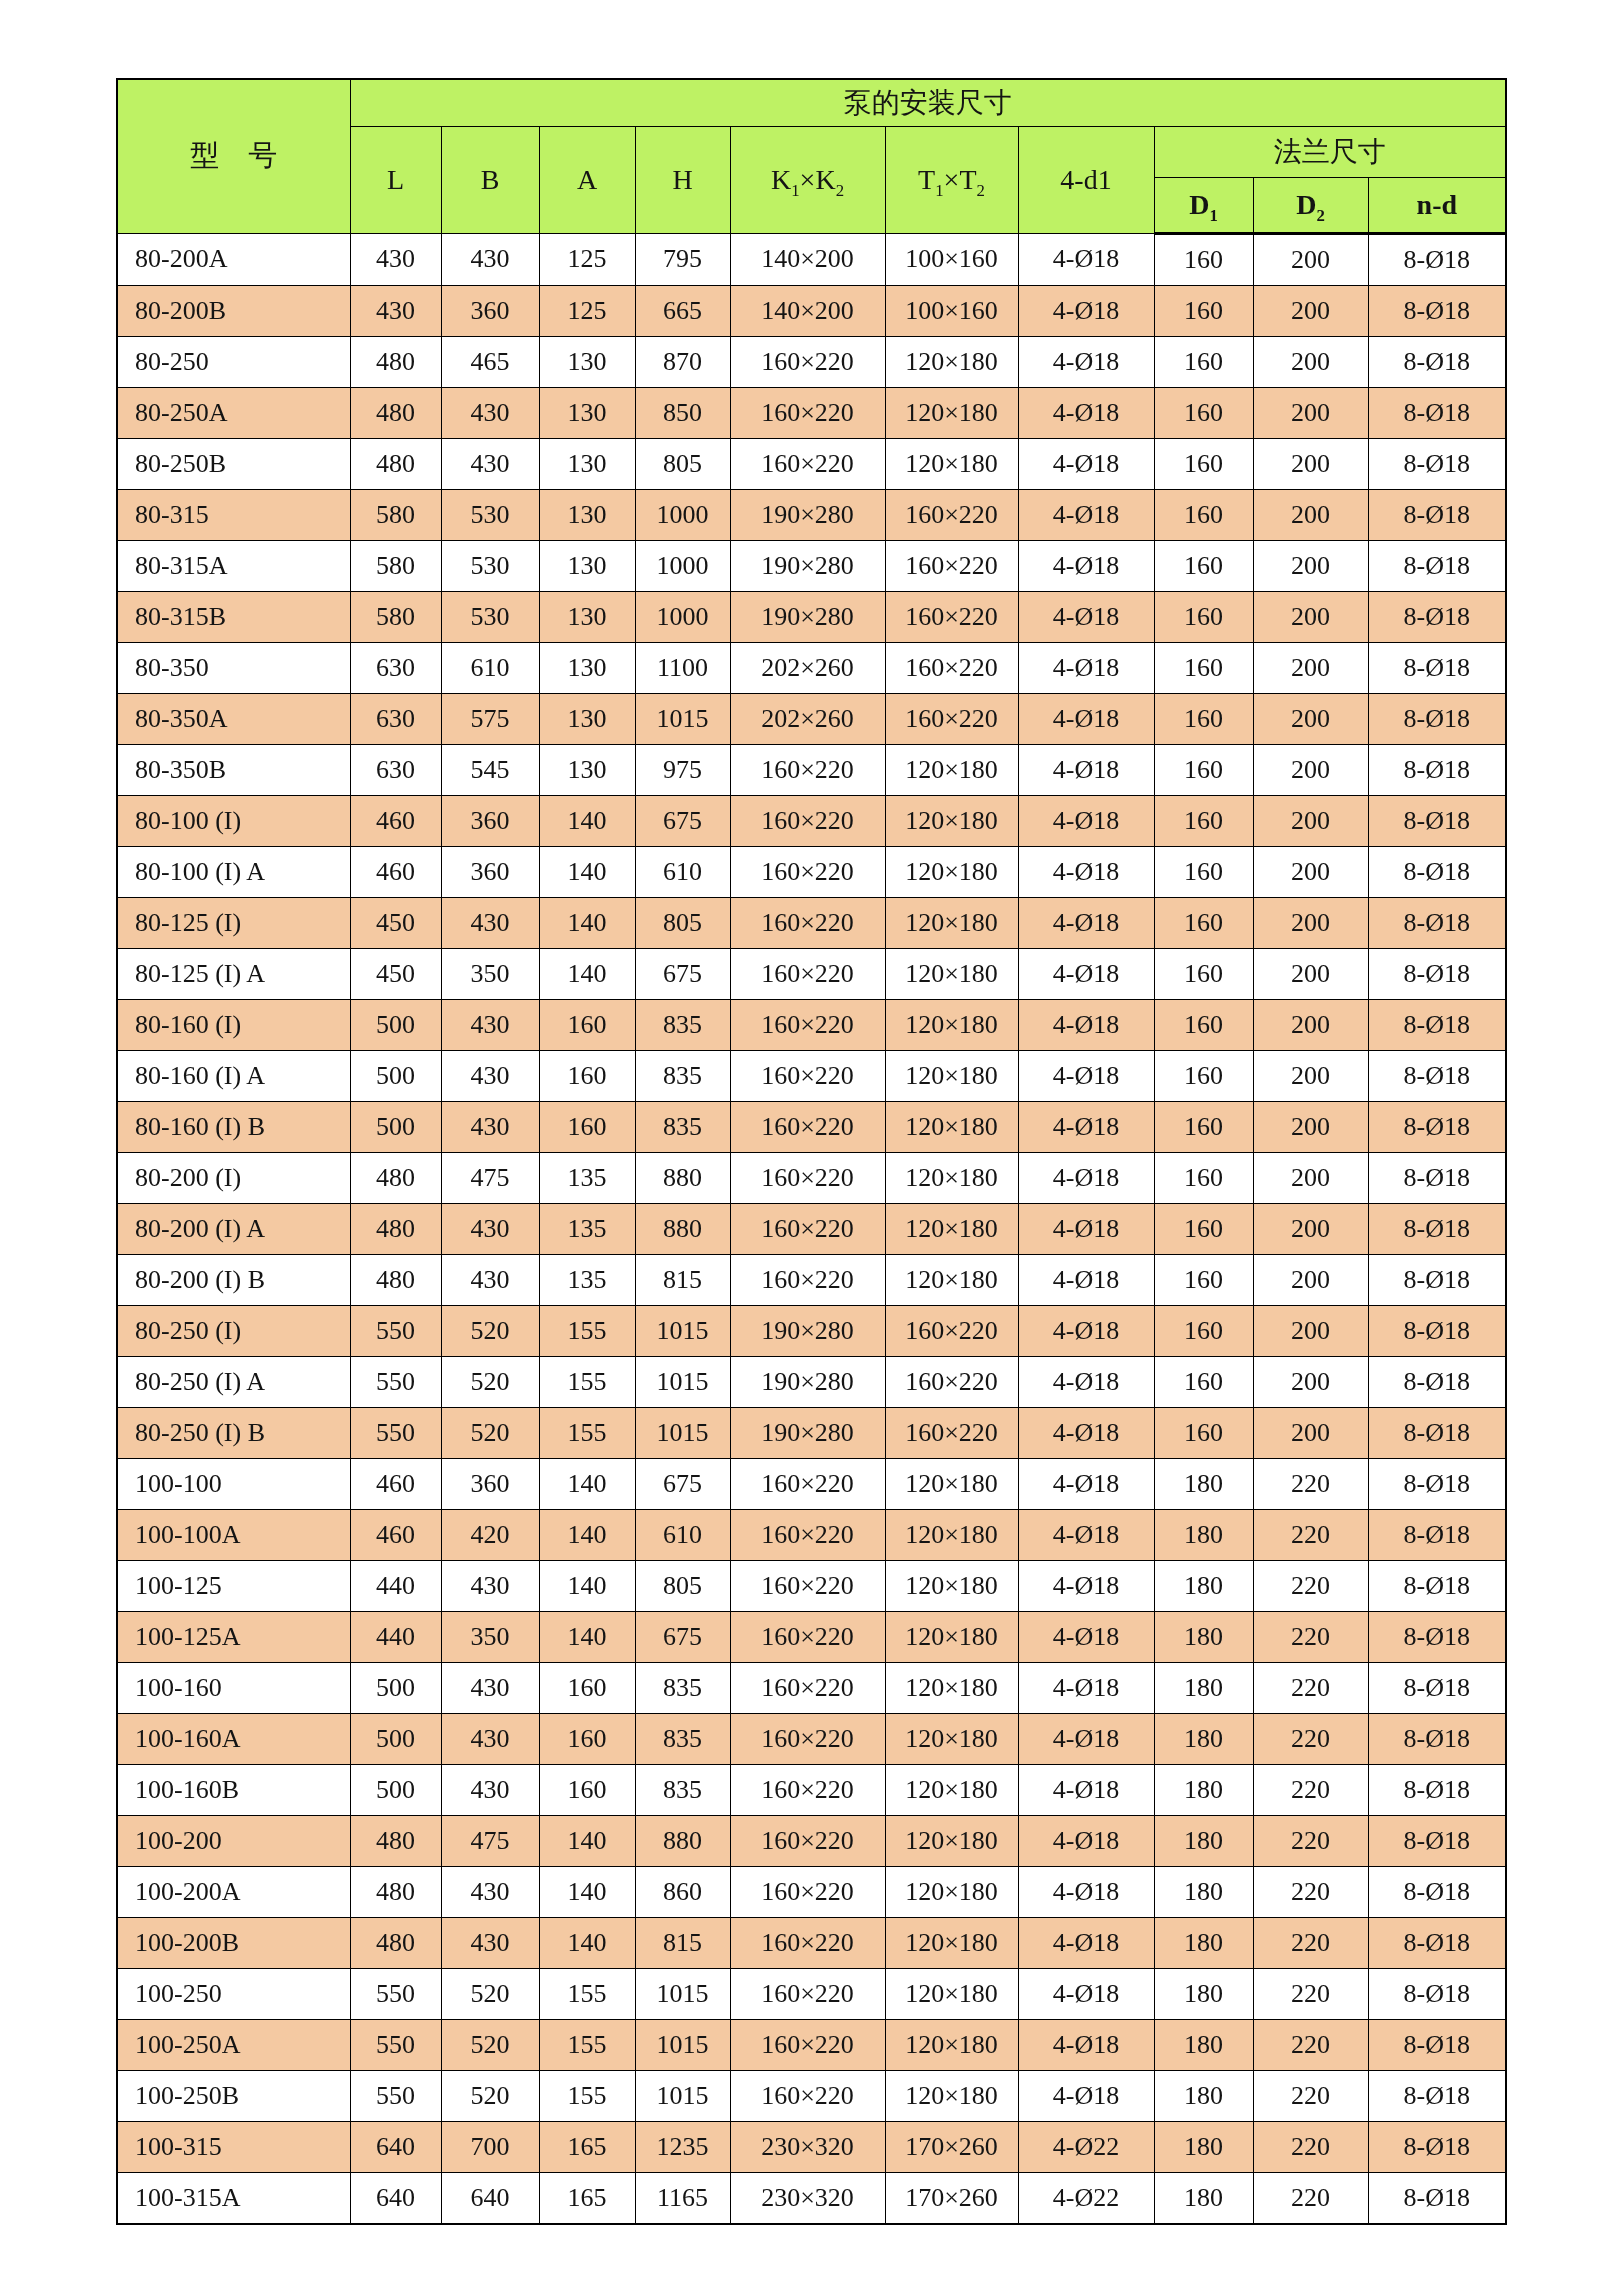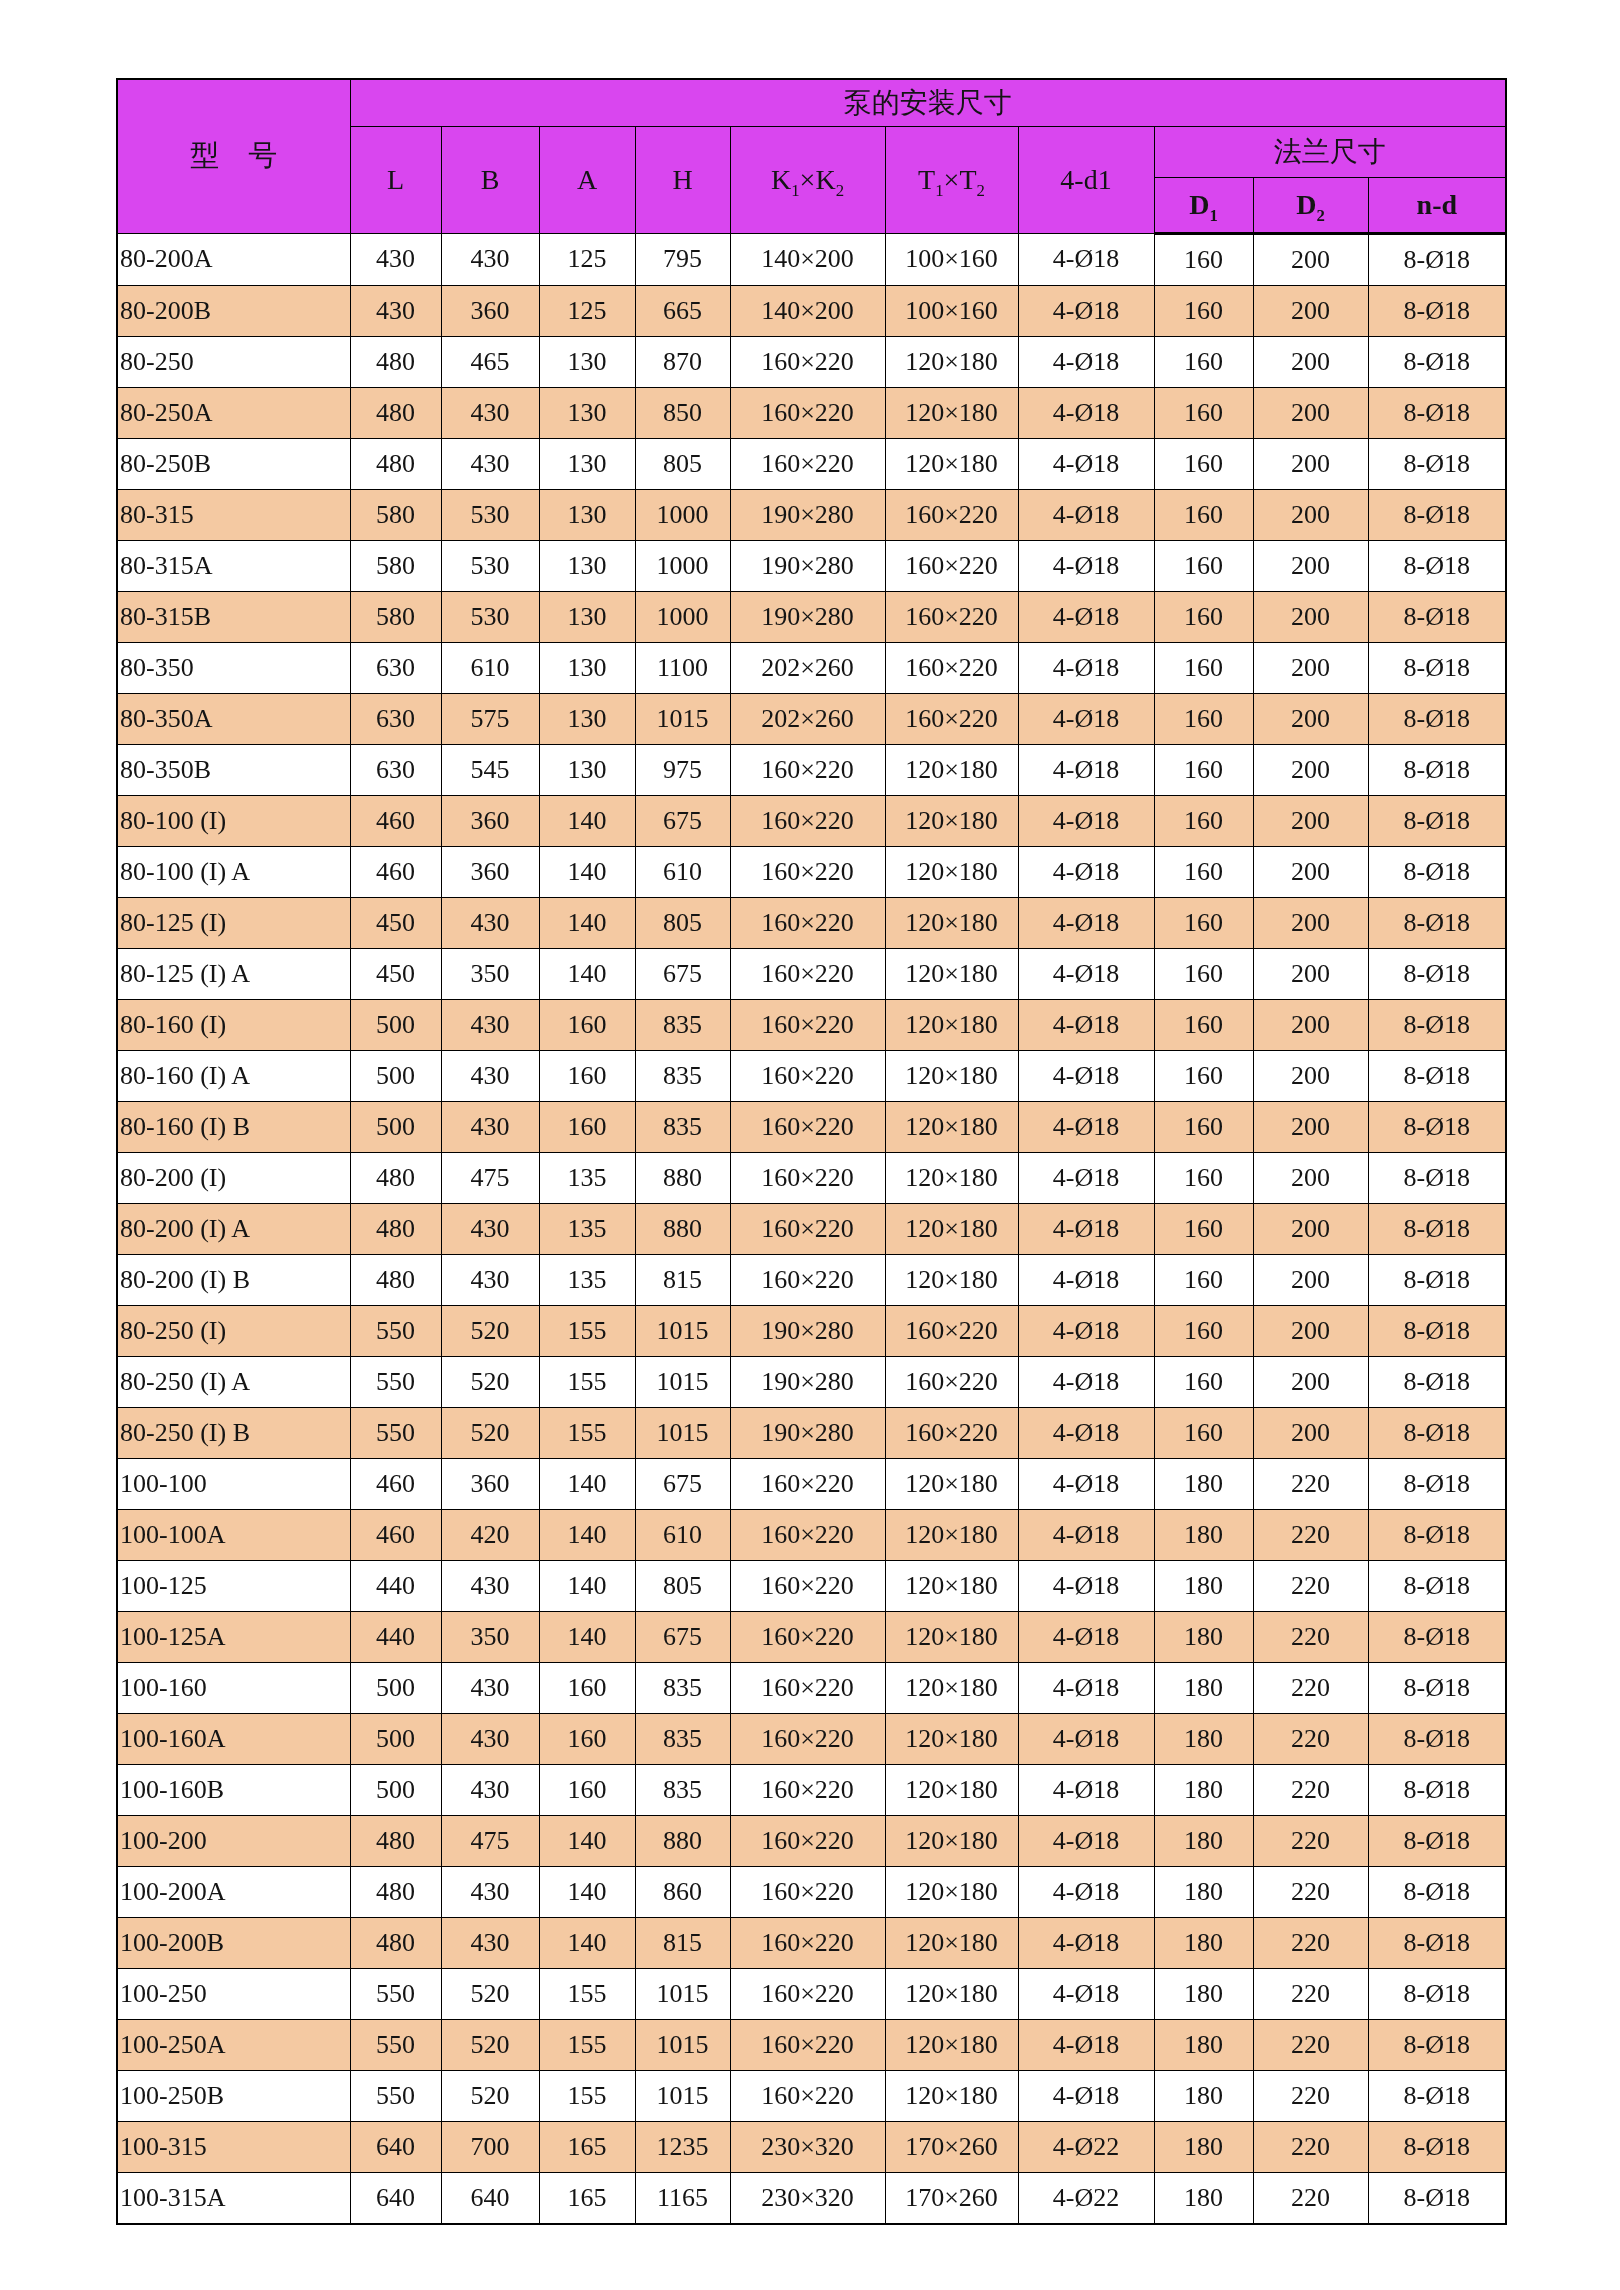--- a/index.html
+++ b/index.html
@@ -27,21 +27,21 @@
   table.pump th, table.pump td {
     border: 1.8px solid #000000;
     font-weight: normal;
     text-align: center;
     vertical-align: middle;
     padding: 0;
     overflow: hidden;
     white-space: nowrap;
   }
   
-  thead th { background: #d946ef; font-size: 28px; }
+  thead th { background: #bef264; font-size: 28px; }
   tr.h1 { height: 47px; }
   tr.h2 { height: 51px; }
   tr.h3 { height: 56px; }
   th.model-h {
     font-size: 29px;
     border-bottom-width: 3.6px;
     white-space: pre;
     margin-top: 13px;
   }
   th.install-h { border-bottom-width: 3.6px; }
@@ -51,21 +51,21 @@
   th sub { font-size: 0.60em; line-height: 0; }
   
   tbody td {
     height: 50px;
     font-size: 26px;
   }
   tbody tr.shaded td { background: #f4c9a2; }
   tbody tr.plain td { background: #ffffff; }
   tbody td.model {
     text-align: left;
-    padding-left: 2px;
+    padding-left: 17px;
   }
 </style>
 </head>
 <body>
 
 <table class="pump">
   <colgroup>
     <col style="width:233px">
     <col style="width:91px">
     <col style="width:98px">

